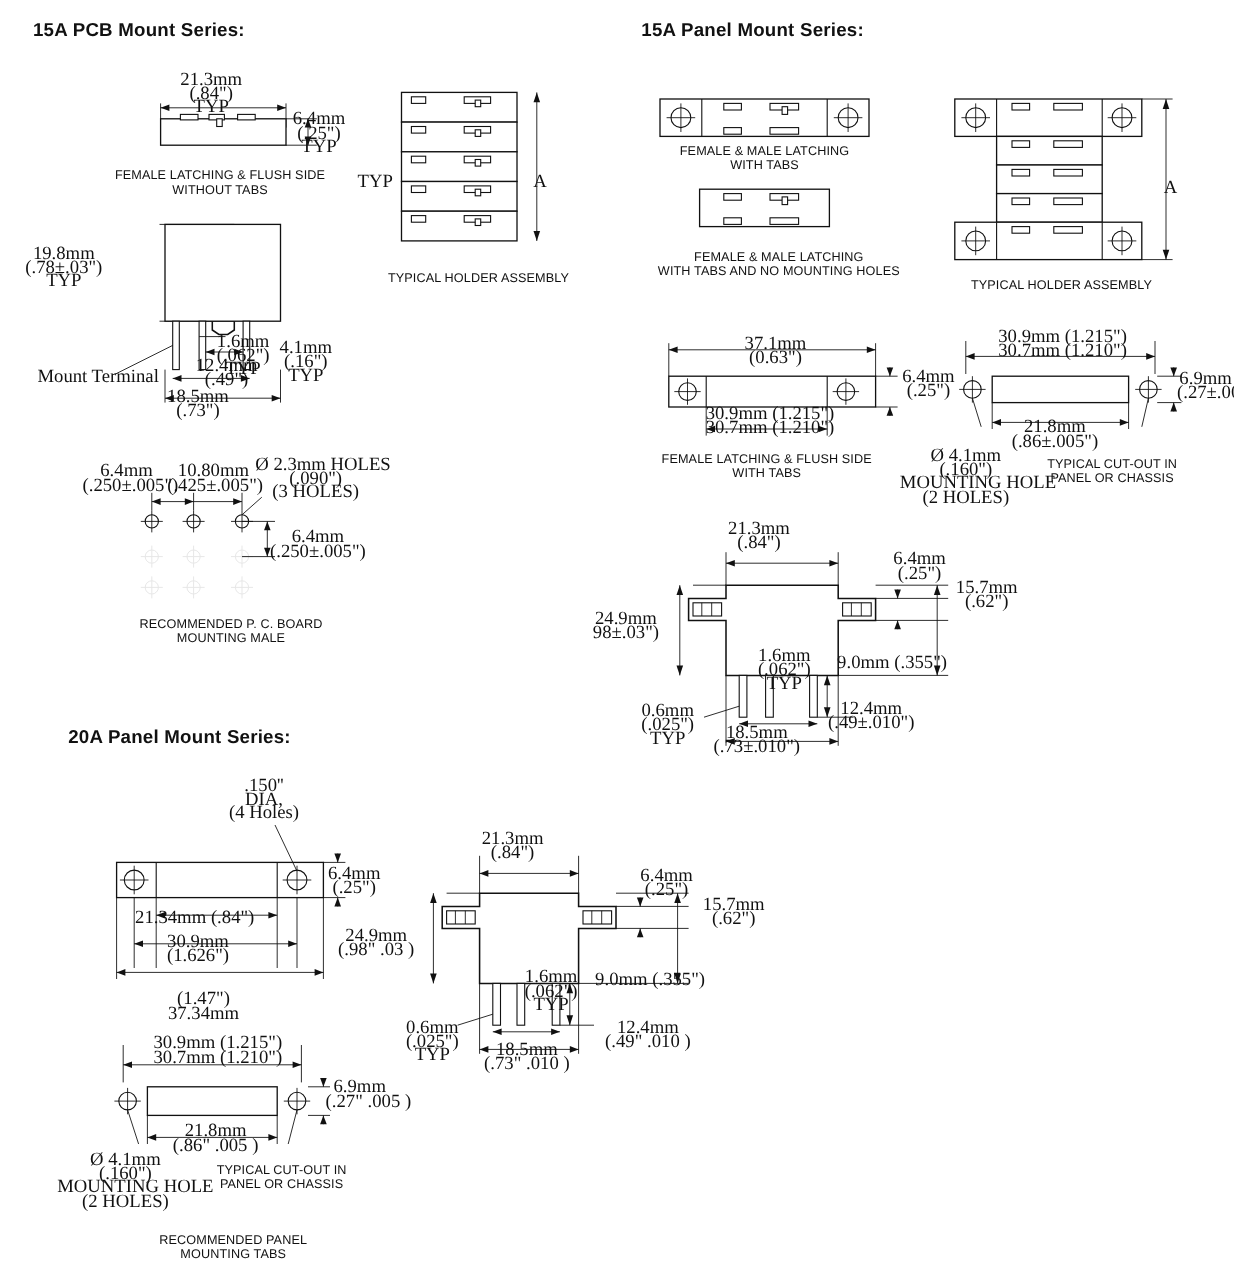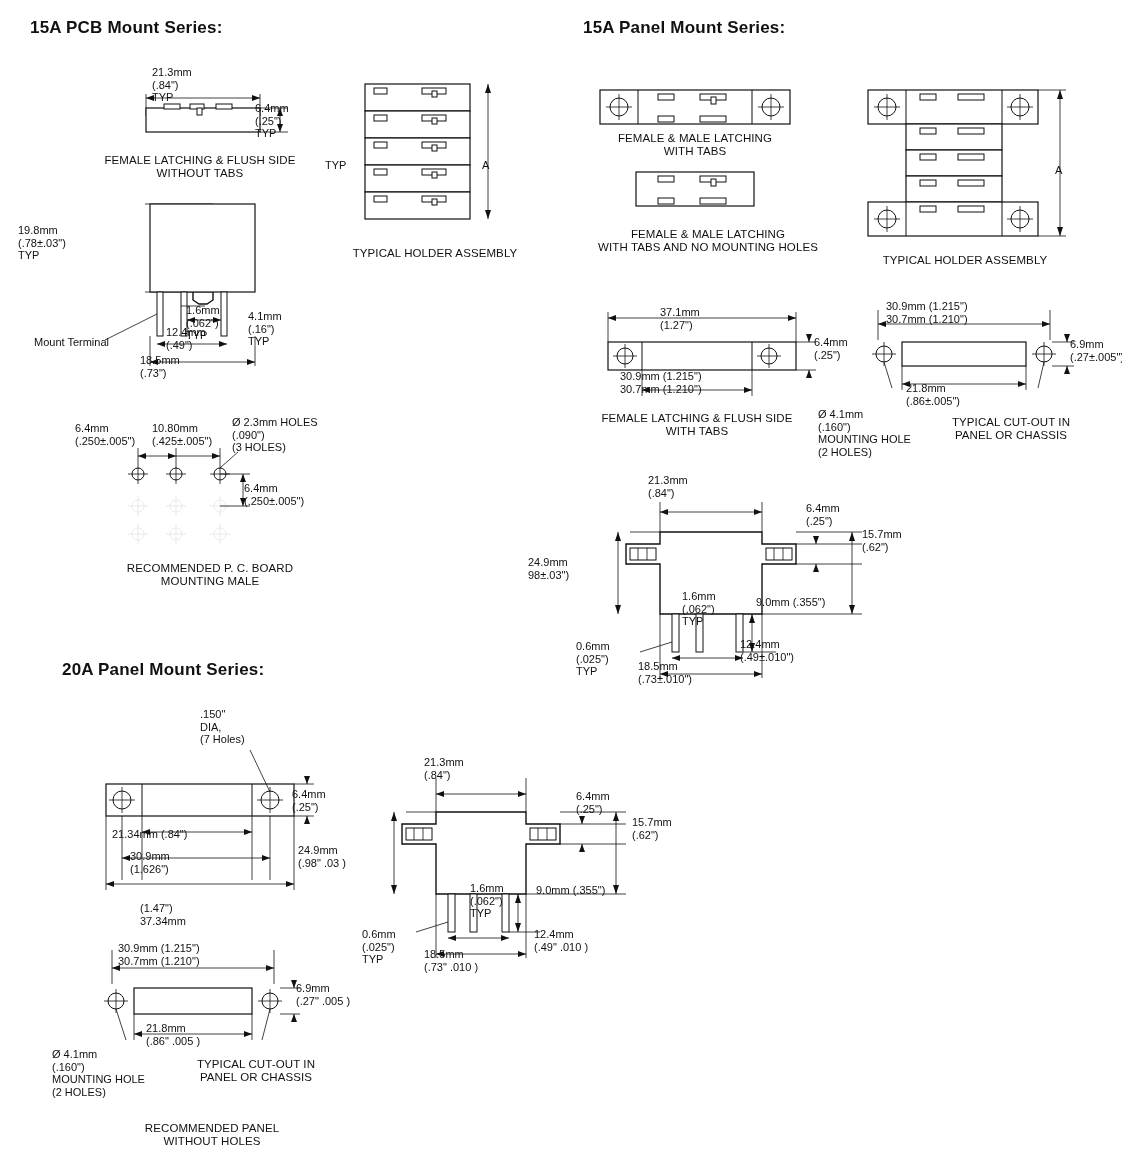--- a/index.html
+++ b/index.html
@@ -1,21 +1,21 @@
 <!DOCTYPE html>
 <html><head>
 <meta charset="utf-8">
 <style>
   html,body{margin:0;padding:0;background:#ffffff;}
   body{width:1122px;height:1156px;position:relative;font-family:"Liberation Sans",sans-serif;color:#111;}
   .sheet{position:absolute;left:0;top:4px;width:1094px;height:1156px;padding-left:18px;}
   .abs{position:absolute;}
   .cap{font-size:11.5px;line-height:13px;text-align:center;white-space:pre;letter-spacing:.1px;}
   .hdr{font-size:17px;font-weight:bold;letter-spacing:.2px;white-space:nowrap;}
-  .dim{font-size:11px;line-height:12.5px;white-space:pre;}
+  .dim{font-size:17px;line-height:12.5px;white-space:pre;text-align:center;font-family:Liberation Serif, serif;}
   svg{display:block;overflow:visible;}
   .ln{stroke:#111;stroke-width:1;fill:none;}
   .ln2{stroke:#111;stroke-width:1.4;fill:none;}
   .thin{stroke:#111;stroke-width:.8;fill:none;}
   .pale{stroke:#c9c9c9;stroke-width:.9;fill:none;}
   .fillw{fill:#fff;stroke:#111;stroke-width:1.2;}
   .fillw2{fill:#fff;stroke:#111;stroke-width:1;}
 </style>
 </head>
 <body>
@@ -297,21 +297,21 @@
     <line class="thin" x1="213" y1="66" x2="213" y2="74"></line>
     <polygon points="213,66 210,74 216,74" fill="#111"></polygon>
 
     <line class="thin" x1="46" y1="66" x2="46" y2="92"></line>
     <line class="thin" x1="156" y1="66" x2="156" y2="92"></line>
     <line class="thin" x1="46" y1="86" x2="156" y2="86"></line>
     <polygon points="46,86 54,83 54,89" fill="#111"></polygon>
     <polygon points="156,86 148,83 148,89" fill="#111"></polygon>
   </svg>
   <div class="abs dim" style="left:660px;top:302px;width:90px;">37.1mm
-(1.27")</div>
+(0.63")</div>
   <div class="abs dim left" style="left:814px;top:332px;width:60px;">6.4mm
 (.25")</div>
   <div class="abs dim" style="left:620px;top:366px;width:160px;">30.9mm (1.215")
 30.7mm (1.210")</div>
   <div class="abs cap" style="left:592px;top:408px;width:210px;">FEMALE LATCHING &amp; FLUSH SIDE
 WITH TABS</div>
 
   <svg class="abs" style="left:862px;top:300px;" width="215" height="100">
     <line class="thin" x1="16" y1="6" x2="16" y2="36"></line>
     <line class="thin" x1="188" y1="6" x2="188" y2="36"></line>
@@ -464,21 +464,21 @@
     <polygon points="170,84 162,81 162,87" fill="#111"></polygon>
 
     <line class="thin" x1="6" y1="42" x2="6" y2="116"></line>
     <line class="thin" x1="194" y1="42" x2="194" y2="116"></line>
     <line class="thin" x1="6" y1="110" x2="194" y2="110"></line>
     <polygon points="6,110 14,107 14,113" fill="#111"></polygon>
     <polygon points="194,110 186,107 186,113" fill="#111"></polygon>
   </svg>
   <div class="abs dim" style="left:200px;top:704px;width:80px;">.150''
 DIA,
-(7 Holes)</div>
+(4 Holes)</div>
   <div class="abs dim left" style="left:292px;top:784px;width:60px;">6.4mm
 (.25")</div>
   <div class="abs dim" style="left:112px;top:824px;width:130px;">21.34mm (.84")</div>
   <div class="abs dim" style="left:130px;top:846px;width:100px;">30.9mm
 (1.626")</div>
   <div class="abs dim" style="left:140px;top:898px;width:90px;">(1.47")
 37.34mm</div>
 
   <svg class="abs" style="left:98px;top:940px;" width="220" height="110">
     <line class="thin" x1="14" y1="6" x2="14" y2="40"></line>
@@ -513,21 +513,21 @@
 (.27" .005 )</div>
   <div class="abs dim" style="left:146px;top:1018px;width:100px;">21.8mm
 (.86" .005 )</div>
   <div class="abs dim" style="left:52px;top:1044px;width:124px;">Ø 4.1mm
 (.160")
 MOUNTING HOLE
 (2 HOLES)</div>
   <div class="abs cap" style="left:176px;top:1054px;width:160px;">TYPICAL CUT-OUT IN
 PANEL OR CHASSIS</div>
   <div class="abs cap" style="left:112px;top:1118px;width:200px;">RECOMMENDED PANEL
-WITHOUT HOLES</div>
+MOUNTING TABS</div>
 
   <svg class="abs" style="left:370px;top:760px;" width="300" height="220">
     <line class="thin" x1="66" y1="14" x2="66" y2="48"></line>
     <line class="thin" x1="156" y1="14" x2="156" y2="48"></line>
     <line class="thin" x1="66" y1="30" x2="156" y2="30"></line>
     <polygon points="66,30 74,27 74,33" fill="#111"></polygon>
     <polygon points="156,30 148,27 148,33" fill="#111"></polygon>
     <path class="ln2" d="M66 48 L156 48 L156 60 L190 60 L190 80 L156 80 L156 130 L66 130 L66 80 L32 80 L32 60 L66 60 Z" fill="#fff"></path>
     <rect class="fillw2" x="36" y="64" width="26" height="12"></rect>
     <line class="thin" x1="44" y1="64" x2="44" y2="76"></line>

